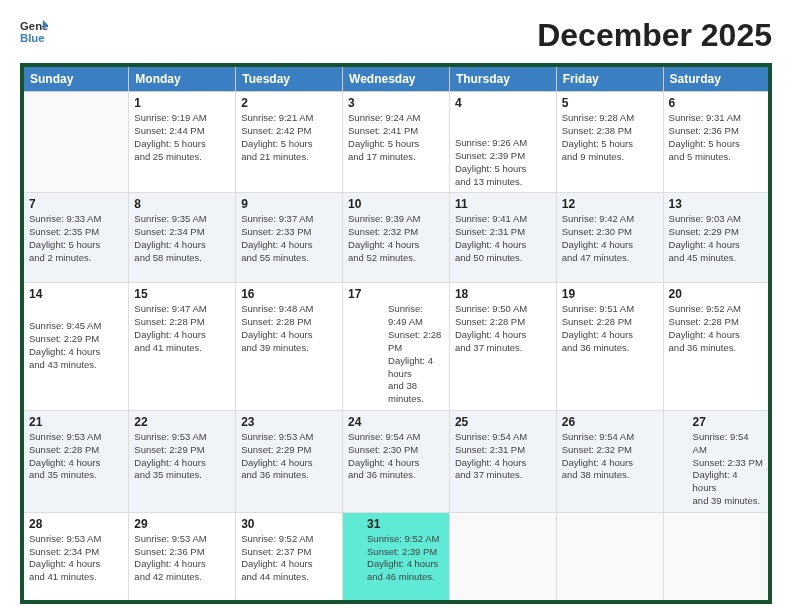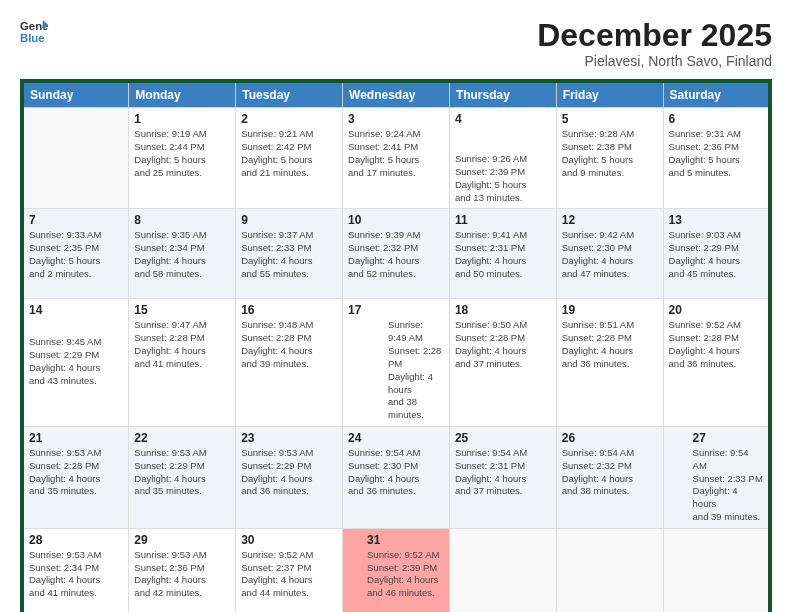--- a/index.html
+++ b/index.html
@@ -93,21 +93,20 @@
   <div class="header">
     <div class="logo">
       <svg class="logo-icon" viewBox="0 0 32 32">
         <text x="0" y="14" font-size="13" font-weight="bold" fill="#333" font-family="Arial">General</text>
         <text x="0" y="27" font-size="13" font-weight="bold" fill="#3a7fc1" font-family="Arial">Blue</text>
         <polygon points="26,2 32,8 26,14" fill="#3a7fc1"></polygon>
       </svg>
     </div>
     <div class="title-block">
       <div class="cal-title">December 2025</div>
-      <div class="cal-subtitle">Pielavesi, North Savo, Finland</div>
     </div>
   </div>
 
   <table class="calendar">
     <thead>
       <tr>
         <th>Sunday</th>
         <th>Monday</th>
         <th>Tuesday</th>
         <th>Wednesday</th>
@@ -330,21 +329,21 @@
 Daylight: 4 hours
 and 42 minutes.</div>
           </td>
           <td style="background: rgb(255, 255, 255);">
             <span class="day-num">30</span>
             <div class="day-info" style="white-space: pre-line;">Sunrise: 9:52 AM
 Sunset: 2:37 PM
 Daylight: 4 hours
 and 44 minutes.</div>
           </td>
-          <td style="background: #fca5a5; padding-left: 24px;">
+          <td style="background: #5eead4; padding-left: 24px;">
             <span class="day-num">31</span>
             <div class="day-info" style="white-space: pre-line;">Sunrise: 9:52 AM
 Sunset: 2:39 PM
 Daylight: 4 hours
 and 46 minutes.</div>
           </td>
           <td class="empty" style="background: rgb(249, 249, 249);"></td>
           <td class="empty" style="background: rgb(249, 249, 249);"></td>
           <td class="empty" style="background: rgb(249, 249, 249);"></td>
         </tr>

